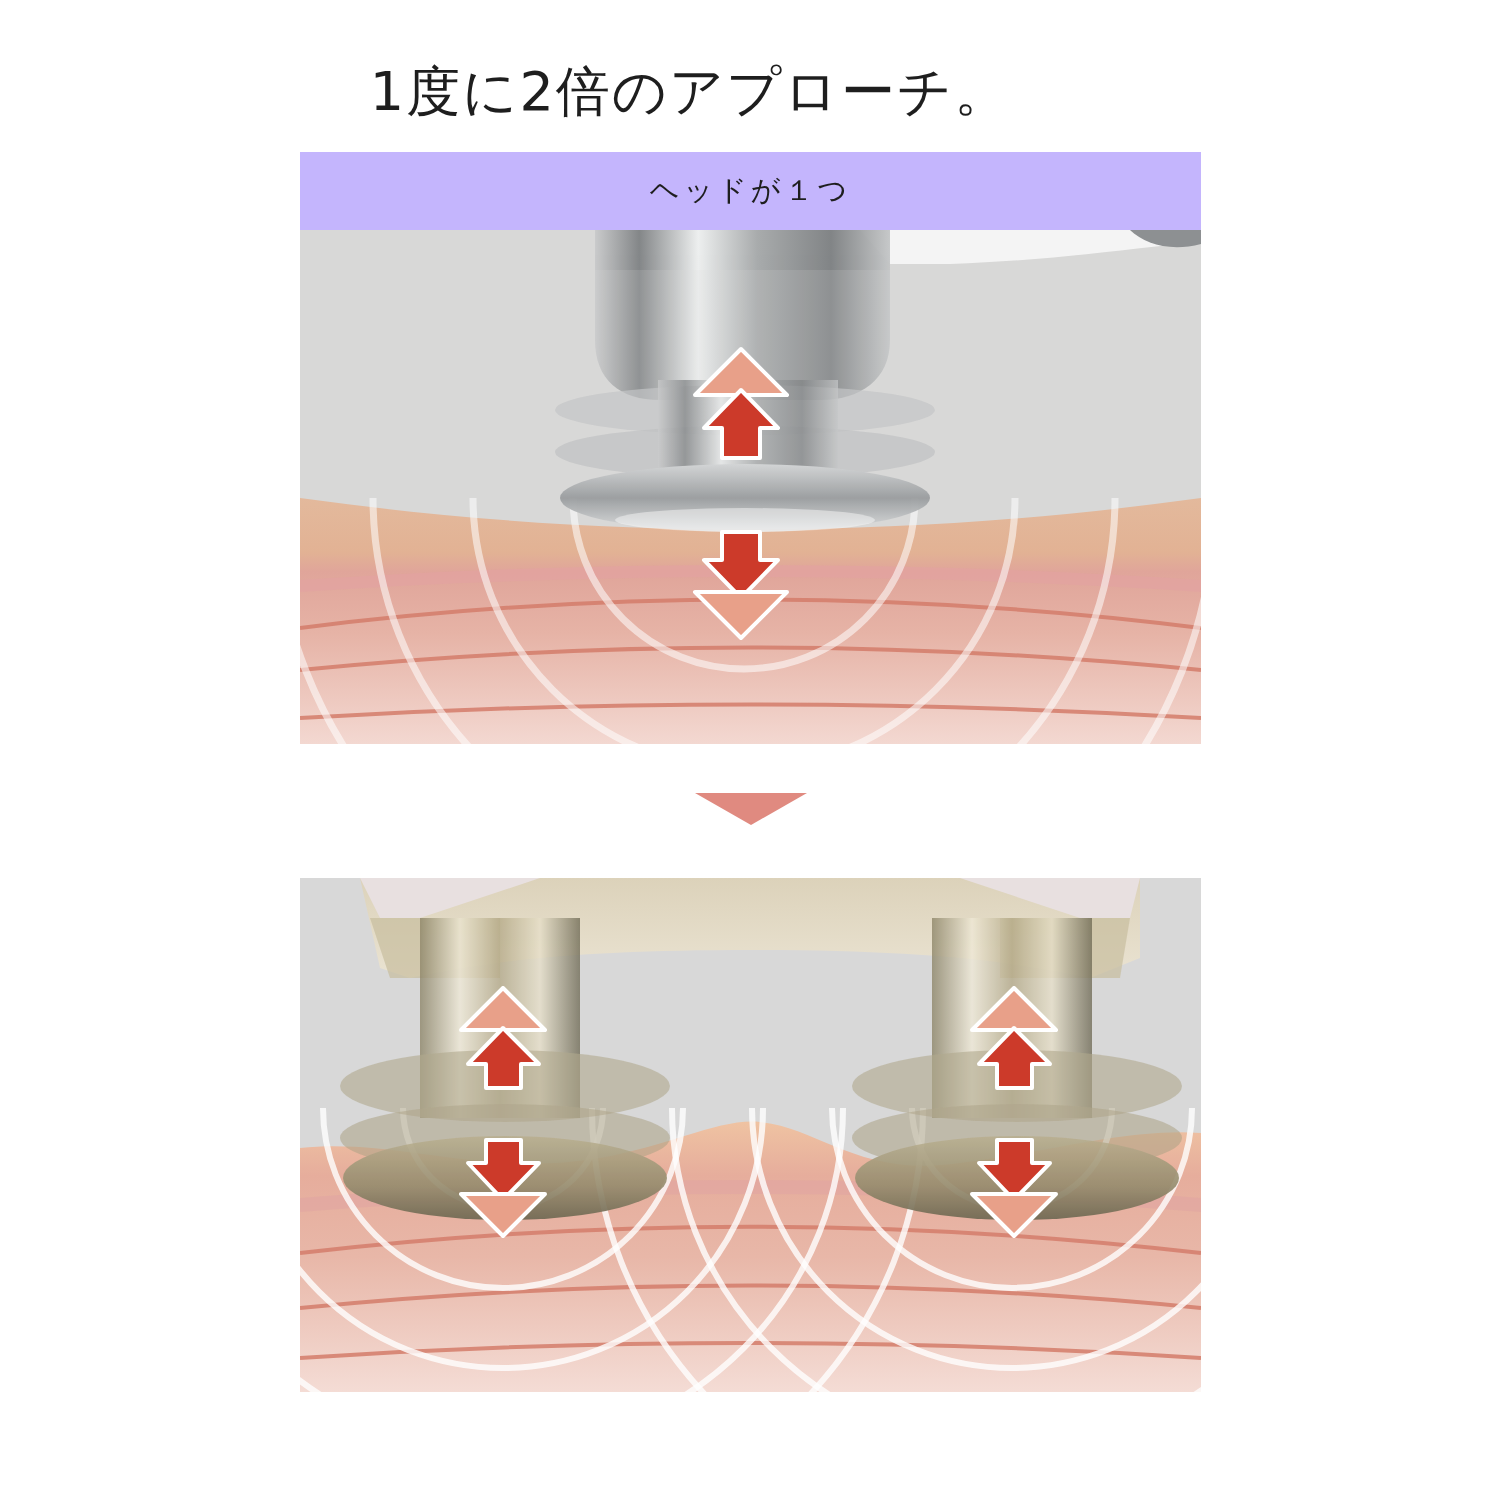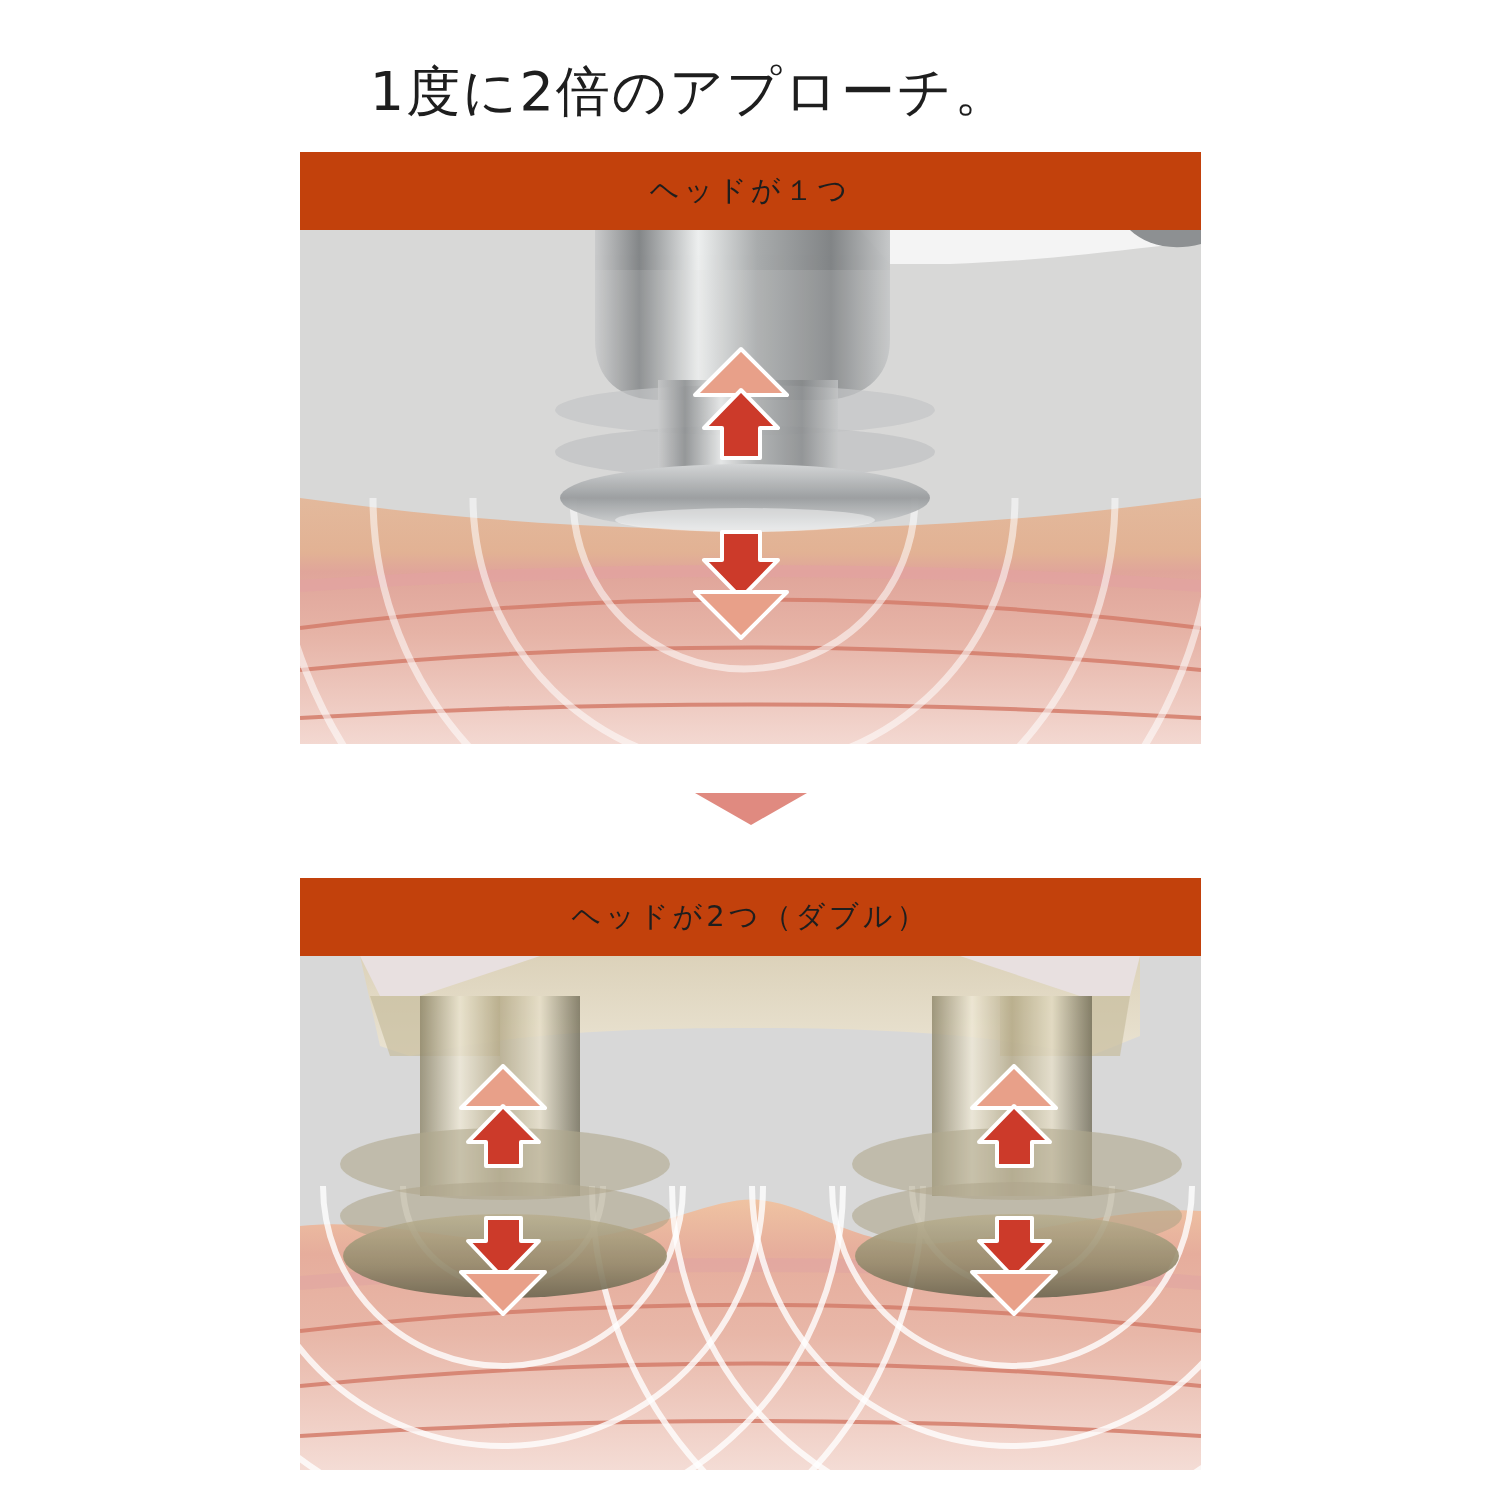--- a/index.html
+++ b/index.html
@@ -1,21 +1,21 @@
 <!DOCTYPE html>
 <html><head>
 <meta charset="utf-8">
 <style>
   html, body { margin: 0; padding: 0; background: #ffffff; }
   body { width: 1500px; height: 1500px; position: relative; overflow: hidden;
          font-family: "DejaVu Sans", "Liberation Sans", sans-serif; color: #222; }
   .page-title { position: absolute; left: 0; top: 52px; width: 1380px; text-align: center;
          font-size: 54px; font-weight: 400; letter-spacing: 2px; color: #1e1e1e; line-height: 80px; }
   .panel { position: absolute; left: 300px; width: 901px; }
-  .panel-header { background: #c2410c; height: 78px; display: flex; align-items: center; justify-content: center;
+  .panel-header { background: #c4b5fd; height: 78px; display: flex; align-items: center; justify-content: center;
          font-size: 29px; letter-spacing: 4px; color: #1e1e1e; }
   .panel-illustration { display: block; }
   .panel-1 { top: 152px; }
   .panel-2 { top: 878px; }
   .down-indicator { position: absolute; left: 695px; top: 793px; width: 112px; height: 32px; }
 </style>
 </head>
 <body>
 
 <div class="page-title">1度に2倍のアプローチ。</div>
@@ -91,23 +91,20 @@
       </g>
     </g>
   </svg>
 </div>
 
 <svg class="down-indicator" viewBox="0 0 112 32" xmlns="http://www.w3.org/2000/svg">
   <path d="M0 0 L112 0 L56 32 Z" fill="#e08a80"></path>
 </svg>
 
 <div class="panel panel-2">
-  <div class="panel-header">
-    <span>ヘッドが2つ（ダブル）</span>
-  </div>
   <svg class="panel-illustration" width="901" height="514" viewBox="0 0 901 514" xmlns="http://www.w3.org/2000/svg">
     <defs>
       <linearGradient id="skin2" x1="0" y1="0" x2="0" y2="1">
         <stop offset="0" stop-color="#efc3a2"></stop>
         <stop offset="0.2" stop-color="#e6ad9c"></stop>
         <stop offset="0.5" stop-color="#e8b7a8"></stop>
         <stop offset="1" stop-color="#f4dcd5"></stop>
       </linearGradient>
       <linearGradient id="goldV" x1="0" y1="0" x2="1" y2="0">
         <stop offset="0" stop-color="#8c8467"></stop>

